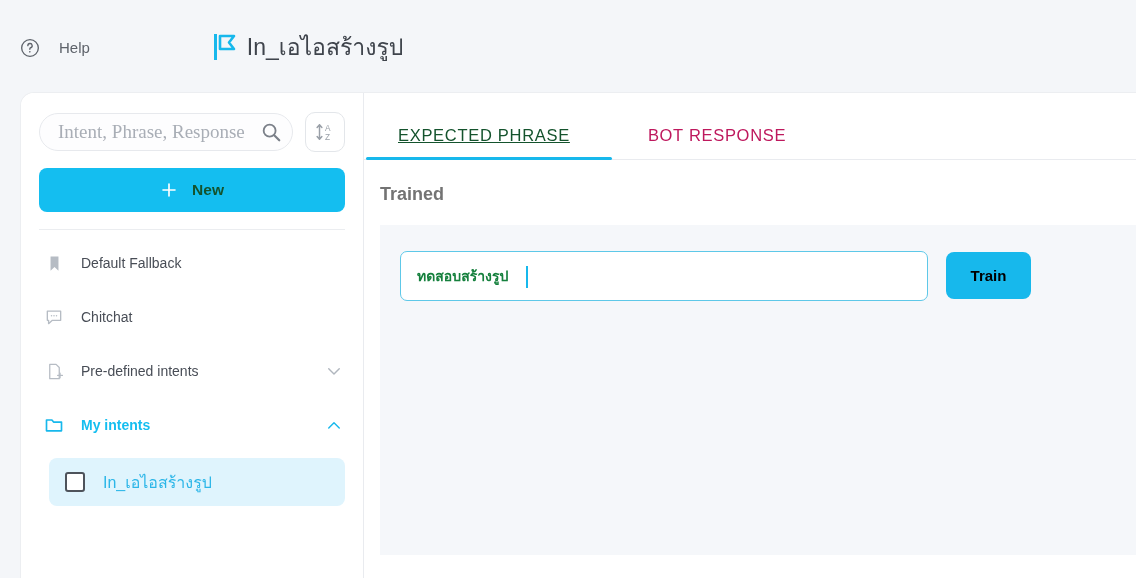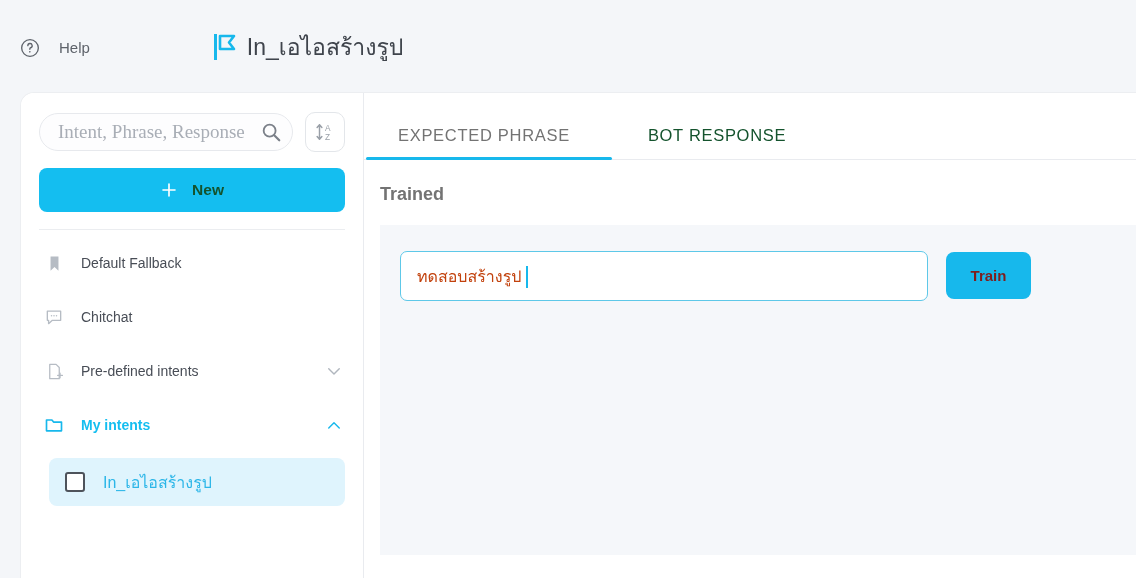--- a/index.html
+++ b/index.html
@@ -257,29 +257,29 @@
     border-bottom: 1px solid #e9ebef;
     padding-left: 30px;
     background: #fff;
     position: relative;
     z-index: 2;
   }
 
   .tab {
     font-size: 16.5px;
     letter-spacing: 0.7px;
-    color: #14532d;
+    color: #be185d;
     padding: 0 4px 14px 4px;
     margin-right: 70px;
     cursor: pointer;
     position: relative;
     font-weight: 500;
   }
 
-  .tab.active { color: #737373; }
+  .tab.active { color: #14532d; text-decoration: underline; }
 
   .tab.active::after {
     content: "";
     position: absolute;
     left: -28px; right: -38px;
     bottom: -1px;
     height: 3px;
     background: #17b8ec;
     border-radius: 2px;
   }
@@ -323,41 +323,42 @@
     padding: 0 16px;
     position: relative;
   }
 
   .phrase-input {
     border: 0;
     outline: none;
     width: 100%;
     height: 100%;
     font-family: "Liberation Sans", sans-serif;
-    font-size: 16px;
-    color: #c2410c;
+    font-size: 14px;
+    color: #15803d;
     background: transparent;
     caret-color: #17b8ec;
+    font-weight: bold;
   }
 
   .caret {
     position: absolute;
     width: 2px;
     height: 22px;
     background: #17b8ec;
     pointer-events: none;
   }
 
   .train-btn {
     width: 85px;
     height: 47px;
     background: #17b8ec;
     border: 0;
     border-radius: 8px;
-    color: #7f1d1d;
+    color: #000000;
     font-family: "Liberation Sans", sans-serif;
     font-size: 15px;
     font-weight: bold;
     cursor: pointer;
     margin-top: 1px;
   }
 </style>
 </head>
 <body>
 

